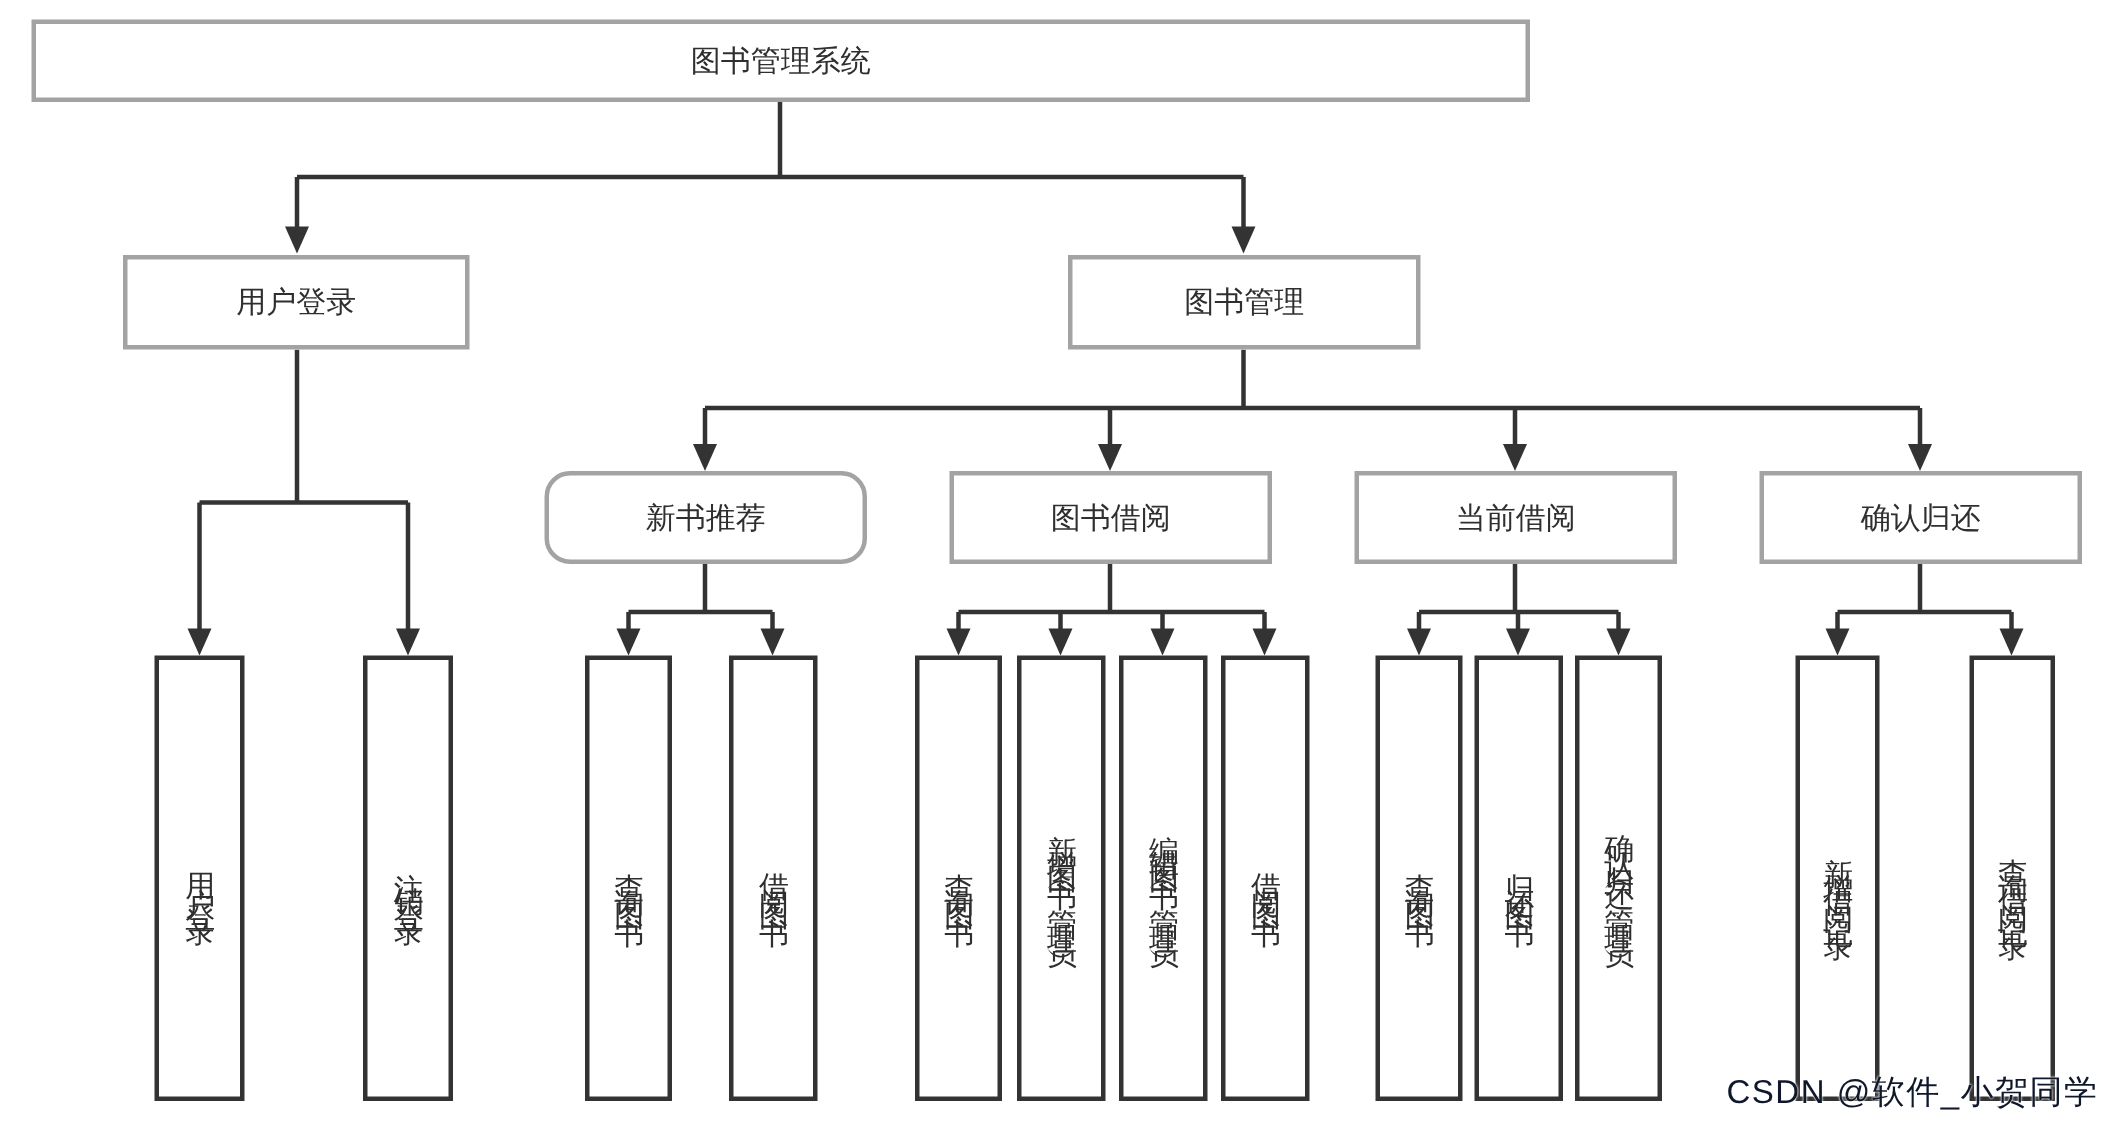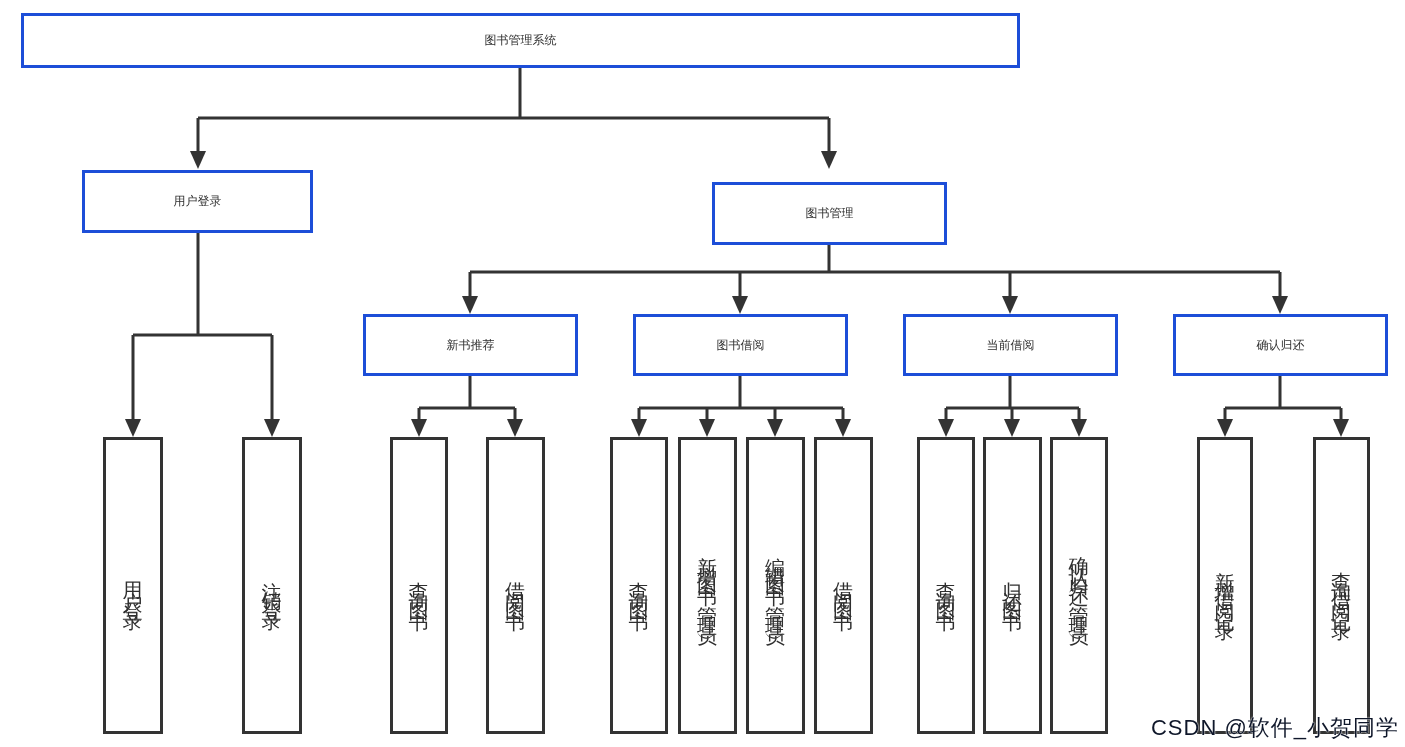--- a/index.html
+++ b/index.html
@@ -13,34 +13,34 @@
   }
   .connectors {
     position: absolute;
     left: 0; top: 0;
     width: 1405px; height: 747px;
     pointer-events: none;
   }
   .node {
     position: absolute;
     box-sizing: border-box;
-    border: 3px solid #1d4ed8;
+    border: 3px solid #a3a3a3;
     background: #ffffff;
     display: flex;
     align-items: center;
     justify-content: center;
     color: #2f2f2f;
-    font-size: 12px;
+    font-size: 20px;
     white-space: nowrap;
   }
   .node.root   { left: 21px;  top: 13px;  width: 999px; height: 55px; }
   .node.l2a    { left: 82px;  top: 170px; width: 231px; height: 63px; }
-  .node.l2b    { left: 712px; top: 170px; width: 235px; height: 63px; margin-top: 12px; }
+  .node.l2b    { left: 712px; top: 170px; width: 235px; height: 63px; }
   .node.l3     { top: 314px; height: 62px; width: 215px; }
-  .node.l3a    { left: 363px; }
+  .node.l3a    { left: 363px; border-radius: 17px; }
   .node.l3b    { left: 633px; }
   .node.l3c    { left: 903px; }
   .node.l3d    { left: 1173px; }
   .leaf {
     position: absolute;
     top: 437px;
     height: 297px;
     box-sizing: border-box;
     border: 3px solid #333333;
     background: #ffffff;

